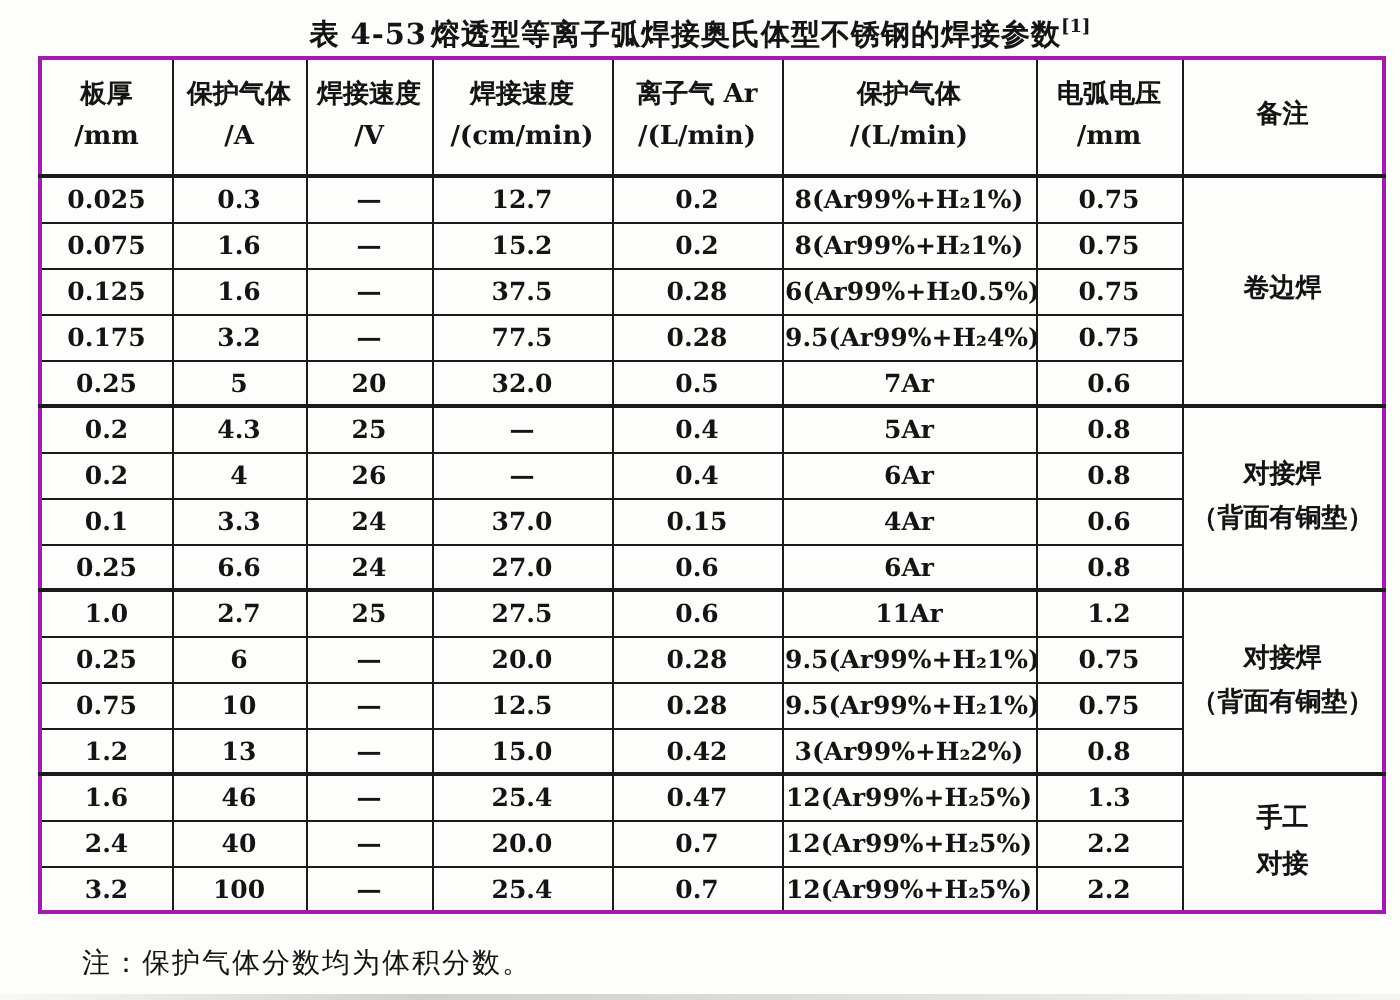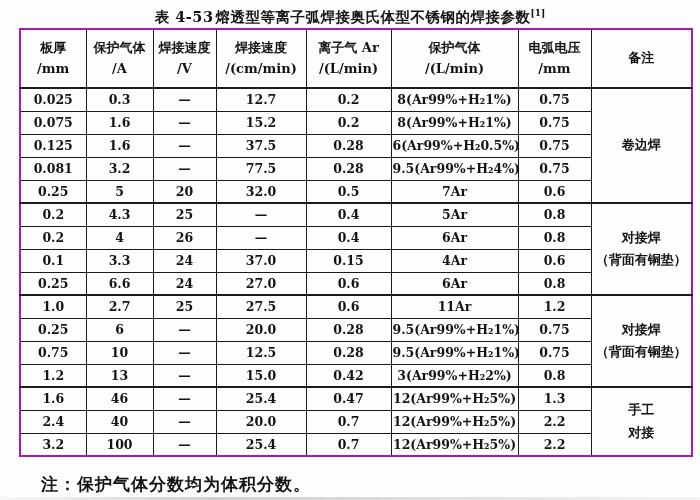--- a/index.html
+++ b/index.html
@@ -61,22 +61,22 @@
     font-size: 12.5px;
     font-weight: bold;
     padding: 0 1px;
   }
   tbody tr.group-start td { border-top: 2px solid #1b1b1b; }
   td.remark { font-size: 13px; line-height: 1.7; }
   .footnote {
     position: absolute;
     left: 41px;
     top: 473px;
-    font-size: 17px;
-    font-weight: bold;
+    font-size: 14px;
+    font-weight: normal;
     letter-spacing: 1px;
   }
   .scan-edge {
     position: absolute;
     left: 0;
     bottom: 0;
     width: 100%;
     height: 3px;
     background: linear-gradient(to right, rgba(0,0,0,0.02), rgba(0,0,0,0.18) 30%, rgba(0,0,0,0.10) 70%, rgba(0,0,0,0.03));
   }
@@ -162,21 +162,21 @@
         <tr>
           <td>0.125</td>
           <td>1.6</td>
           <td>—</td>
           <td>37.5</td>
           <td>0.28</td>
           <td>6(Ar99%+H₂0.5%)</td>
           <td>0.75</td>
         </tr>
         <tr>
-          <td>0.081</td>
+          <td>0.175</td>
           <td>3.2</td>
           <td>—</td>
           <td>77.5</td>
           <td>0.28</td>
           <td>9.5(Ar99%+H₂4%)</td>
           <td>0.75</td>
         </tr>
         <tr>
           <td>0.25</td>
           <td>5</td>

